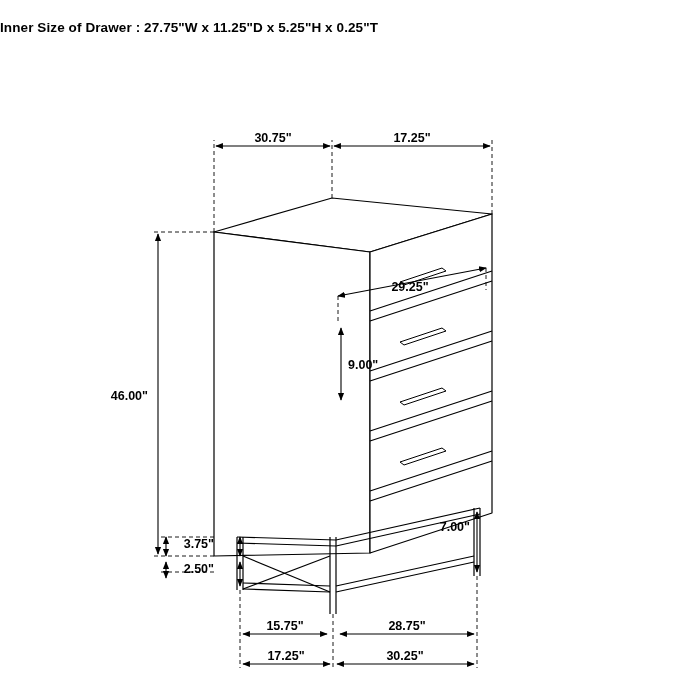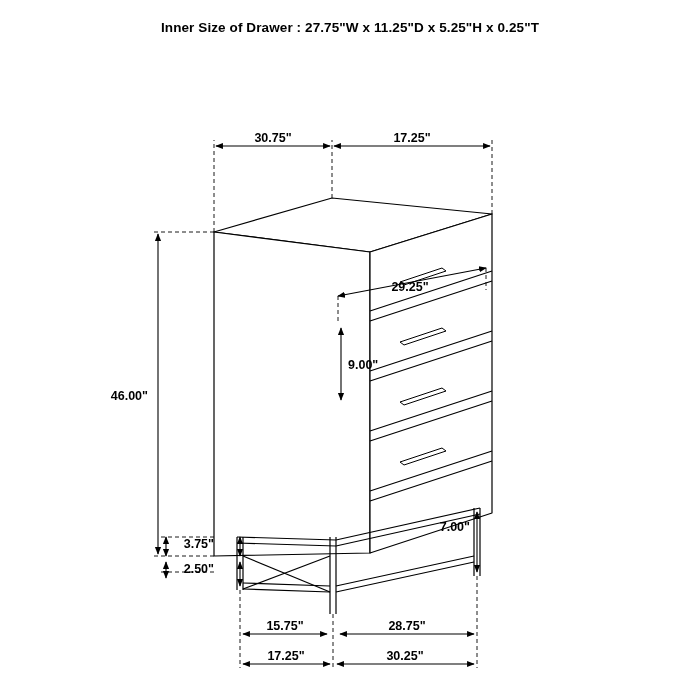--- a/index.html
+++ b/index.html
@@ -17,21 +17,21 @@
   #stage {
     position: relative;
     width: 700px;
     height: 700px;
   }
   #title {
     position: absolute;
     top: 20px;
     left: 0;
     width: 700px;
-    text-align: center;
+    text-align: left;
     font-size: 13.5px;
     font-weight: bold;
     letter-spacing: 0.1px;
     color: #000;
   }
   svg#drawing {
     position: absolute;
     top: 0;
     left: 0;
   }

